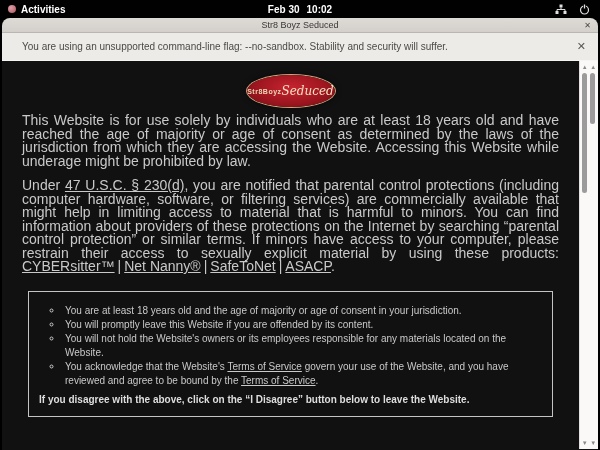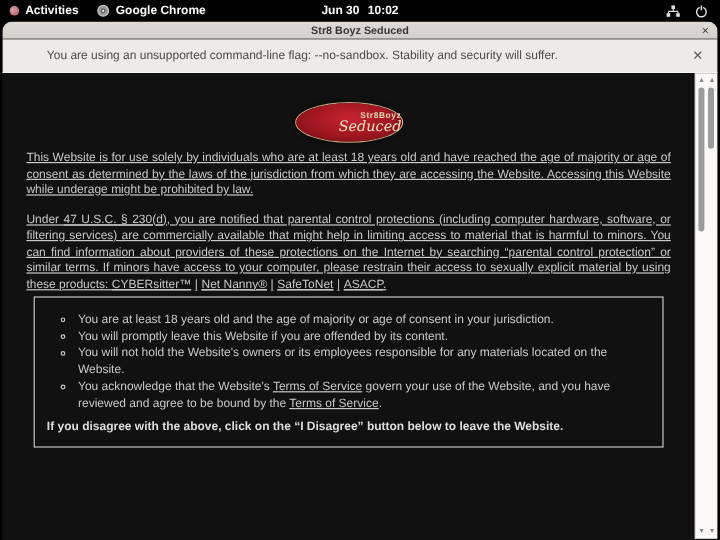--- a/index.html
+++ b/index.html
@@ -27,30 +27,30 @@
   
   .window {
     position: relative; margin: 0 2px; height: 432px;
     border-radius: 8px 8px 0 0; overflow: hidden; background: #111;
   }
   .titlebar {
     height: 15px; background: linear-gradient(#dedad6, #d3cfcb);
     border-bottom: 1px solid #bab6b2;
     display: flex; align-items: center; justify-content: center; position: relative;
   }
-  .titlebar .title { font-size: 9px; font-weight: bold; color: #393734; }
+  .titlebar .title { font-size: 9px; font-weight: normal; color: #393734; }
   .title-close {
     position: absolute; right: 7px; top: 1px; font-size: 8px; color: #4a4844;
     font-weight: bold; cursor: pointer; line-height: 13px;
   }
   .infobar {
     height: 28px; background: #edebe8; border-bottom: 1px solid #f6f5f3;
     display: flex; align-items: center; position: relative;
   }
-  .infobar-msg { font-size: 10px; color: #4c4a47; padding-left: 37px; }
+  .infobar-msg { font-size: 10px; color: #4c4a47; padding-left: 20px; }
   .infobar-close { position: absolute; right: 12px; font-size: 11px; color: #5a5855; cursor: pointer; }
 
   
   .content-wrap { position: relative; height: 388px; background: #111; }
   .page { position: absolute; left: 0; top: 0; right: 19px; bottom: 0; background: #111; overflow: hidden; }
 
   .scroll-gutter {
     position: absolute; right: 0; top: 0; bottom: 0; width: 19px;
     background: #faf9f8; border-left: 1px solid #e3e1df;
     display: flex; justify-content: space-evenly;
@@ -59,34 +59,34 @@
   .sb-arrow { font-size: 6px; color: #8a8a8a; line-height: 8px; height: 8px; margin-top: 2px; cursor: pointer; }
   .sb-arrow.down { margin-top: auto; margin-bottom: 2px; }
   .sb-track { flex: 1; width: 100%; position: relative; }
   .sb-thumb { position: absolute; left: 1px; width: 5px; background: #9b9b9b; border-radius: 3px; top: 2px; cursor: pointer; }
   .sb-thumb.tall { height: 120px; }
   .sb-thumb.short { height: 51px; }
 
   
   .page { color: #c9c9c9; }
   .logo {
-    width: 88px; height: 32px; margin: 25px auto 7px auto;
+    width: 88px; height: 32px; margin: 14px auto 7px auto;
     border-radius: 50%; background: radial-gradient(ellipse at 50% 40%, #c6242f 0%, #9e1620 55%, #6e0d14 100%);
     box-shadow: 0 0 0 1px #caa87e, 0 0 6px rgba(0,0,0,.8);
-    display: flex; flex-direction: column; align-items: flex-end; justify-content: center;
+    display: flex; flex-direction: row; align-items: center; justify-content: center;
     text-align: center;
   }
   .logo-top { font-size: 7px; font-weight: bold; letter-spacing: .5px; color: #e9d7b6; line-height: 7px; }
   .logo-bottom { font-family: "DejaVu Serif", serif; font-style: italic; font-size: 12px;
     color: #f2e3c4; line-height: 12px; margin-top: -1px; }
 
   .heading { text-align: center; font-size: 14px; letter-spacing: 1.2px; color: #e8e8e8; margin-bottom: 10px; }
 
-  .para { font-size: 10px; line-height: 13.5px; text-align: justify; margin: 0 20px 11px 20px; color: #c9c9c9; text-decoration: underline; }
-  .para:last-of-type { margin-bottom: 3px; }
+  .para { font-size: 14px; line-height: 13.5px; text-align: justify; margin: 0 20px 11px 20px; color: #c9c9c9; }
+  .para:last-of-type { margin-bottom: 17px; }
   .link { color: #c9c9c9; text-decoration: underline; cursor: pointer; }
   .psep { margin: 0 3px; }
 
   .agree-box {
     border: 1px solid #c4c4c4; margin: 0 26px; padding: 7px 10px 9px 10px;
     font-size: 10px; line-height: 14px; color: #c9c9c9;
   }
   .bold-line { font-weight: bold; color: #dedede; }
   .agree-box ul { list-style: circle; margin: 5px 0 5px 0; padding-left: 24px; }
   .agree-box li { padding-left: 2px; }
@@ -96,28 +96,22 @@
 </head>
 <body>
 
 <div class="desktop">
 
   <div class="topbar">
     <div class="topbar-item">
       <span class="act-dot"></span>
       <span>Activities</span>
     </div>
-    <div class="topbar-item">
-      <span class="chrome-icon">
-          <span class="chrome-inner"></span>
-        </span>
-      <span>Google Chrome</span>
-    </div>
     <div class="topbar-clock">
-      <span class="clock-date">Jun 30</span><span class="clock-time">10:02</span>
+      <span class="clock-date">Feb 30</span><span class="clock-time">10:02</span>
     </div>
     <div class="topbar-right">
       <svg width="12" height="11" viewBox="0 0 12 11">
         <rect x="4.5" y="0.5" width="3" height="3" fill="#e0e0e0"></rect>
         <path d="M6 3.5 V5.5 M2 5.5 H10 M2 5.5 V7 M10 5.5 V7" stroke="#e0e0e0" stroke-width="1" fill="none"></path>
         <rect x="0.5" y="7" width="3" height="3" fill="#e0e0e0"></rect>
         <rect x="8.5" y="7" width="3" height="3" fill="#e0e0e0"></rect>
       </svg>
       <svg width="11" height="11" viewBox="0 0 11 11">
         <circle cx="5.5" cy="6" r="4" fill="none" stroke="#e0e0e0" stroke-width="1.2"></circle>

